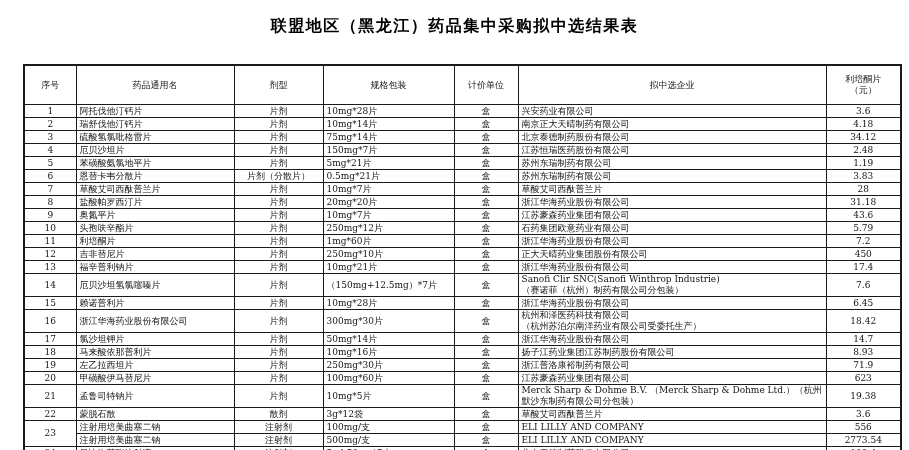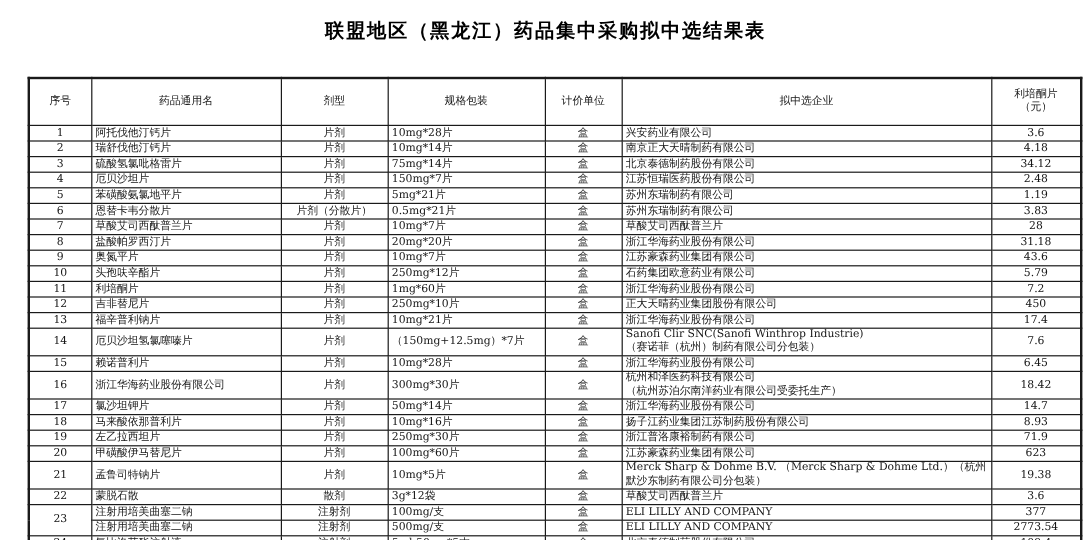--- a/index.html
+++ b/index.html
@@ -243,21 +243,21 @@
           <td class="c-comp">草酸艾司西酞普兰片</td>
           <td class="c-price">3.6</td>
         </tr>
         <tr>
           <td class="c-no" rowspan="2">23</td>
           <td class="c-name">注射用培美曲塞二钠</td>
           <td class="c-form">注射剂</td>
           <td class="c-spec">100mg/支</td>
           <td class="c-unit">盒</td>
           <td class="c-comp">ELI LILLY AND COMPANY</td>
-          <td class="c-price">377</td>
+          <td class="c-price">556</td>
         </tr>
         <tr>
           <td class="c-name">注射用培美曲塞二钠</td>
           <td class="c-form">注射剂</td>
           <td class="c-spec">500mg/支</td>
           <td class="c-unit">盒</td>
           <td class="c-comp">ELI LILLY AND COMPANY</td>
           <td class="c-price">2773.54</td>
         </tr>
         <tr>

